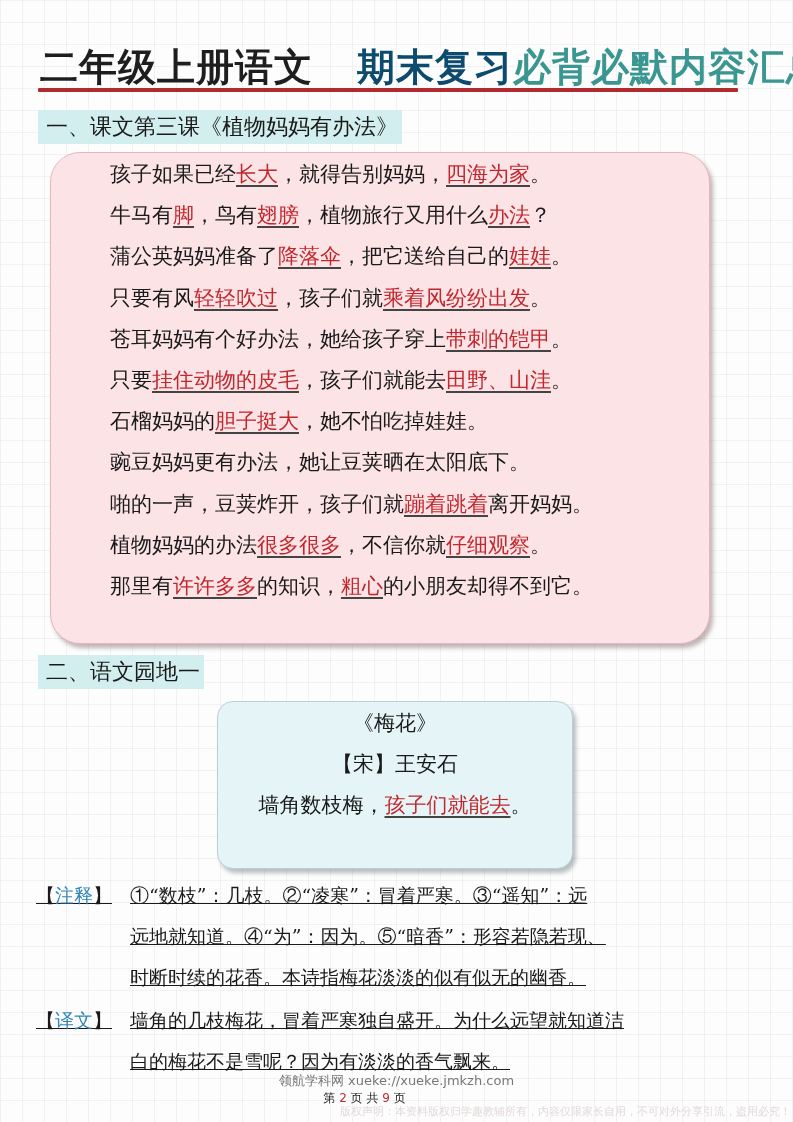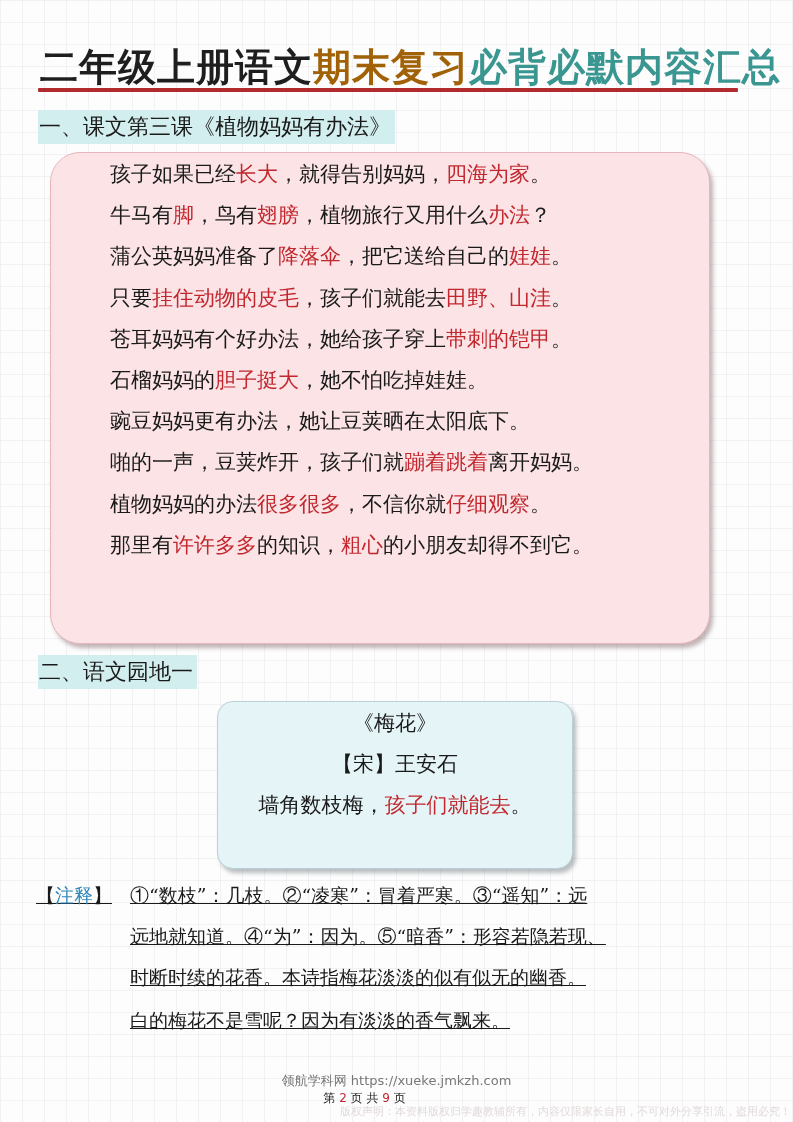--- a/index.html
+++ b/index.html
@@ -12,45 +12,45 @@
       background-size: 22px 22px;
       font-family: "DejaVu Serif", "Liberation Serif", serif;
       color: #1a1a1a;
     }
     .title {
       position: absolute; left: 40px; top: 44px; width: 710px;
       font-size: 38px; font-weight: bold; letter-spacing: 1px; line-height: 46px;
       white-space: nowrap;
     }
     .title .t-black { color: #1e1e1e; }
-    .title .t-red { color: #a16207; }
+    .title .t-red { color: #0c4a6e; margin-left: 44px; }
     .title .t-teal { color: #3a9690; }
     .title-rule {
       position: absolute; left: 38px; top: 88px; width: 700px; height: 4px;
       background: #b02a2e; border-radius: 1px;
     }
     .section-head {
       position: absolute; left: 38px; background: #d3eeee;
-      font-size: 22px; line-height: 34px; padding: 0 4px 0 1px; color: #1a1a1a;
+      font-size: 22px; line-height: 34px; padding: 0 4px 0 8px; color: #1a1a1a;
       white-space: nowrap;
     }
     .sec1 { top: 110px; }
     .sec2 { top: 655px; }
     .pink-box {
       position: absolute; left: 50px; top: 152px; width: 658px; height: 490px;
       background: #fbe3e6; border: 1px solid #e7b7bd; border-radius: 30px;
       box-shadow: 3px 4px 4px rgba(120,90,95,0.45);
     }
     .pink-lines {
       position: absolute; left: 110px; top: 154px; width: 600px;
     }
     .line {
       font-size: 21px; line-height: 41.2px; white-space: nowrap; color: #1a1a1a;
     }
-    .hl { color: #c1272d; text-decoration-color: #444; text-underline-offset: 4px; text-decoration-thickness: 1.5px; }
+    .hl { color: #c1272d; text-decoration: underline; text-decoration-color: #444; text-underline-offset: 4px; text-decoration-thickness: 1.5px; }
     .blue-box {
       position: absolute; left: 217px; top: 701px; width: 354px; height: 166px;
       background: #e5f4f6; border: 1px solid #b9d1d6; border-radius: 16px;
       box-shadow: 3px 4px 4px rgba(100,110,115,0.45);
     }
     .poem {
       position: absolute; left: 217px; top: 703px; width: 356px; text-align: center;
     }
     .poem .pl { font-size: 21px; line-height: 41px; white-space: nowrap; }
     .note {
@@ -85,22 +85,23 @@
 </div>
 <div class="title-rule"></div>
 
 <div class="section-head sec1">一、课文第三课《植物妈妈有办法》</div>
 
 <div class="pink-box"></div>
 <div class="pink-lines" id="lesson-lines">
     <div class="line"><span>孩子如果已经</span><span class="hl">长大</span><span>，就得告别妈妈，</span><span class="hl">四海为家</span><span>。</span></div>
     <div class="line"><span>牛马有</span><span class="hl">脚</span><span>，鸟有</span><span class="hl">翅膀</span><span>，植物旅行又用什么</span><span class="hl">办法</span><span>？</span></div>
     <div class="line"><span>蒲公英妈妈准备了</span><span class="hl">降落伞</span><span>，把它送给自己的</span><span class="hl">娃娃</span><span>。</span></div>
+    <div class="line"><span>只要有风</span><span class="hl">轻轻吹过</span><span>，孩子们就</span><span class="hl">乘着风纷纷出发</span><span>。</span></div>
+    <div class="line"><span>苍耳妈妈有个好办法，她给孩子穿上</span><span class="hl">带刺的铠甲</span><span>。</span></div>
     <div class="line"><span>只要</span><span class="hl">挂住动物的皮毛</span><span>，孩子们就能去</span><span class="hl">田野、山洼</span><span>。</span></div>
-    <div class="line"><span>苍耳妈妈有个好办法，她给孩子穿上</span><span class="hl">带刺的铠甲</span><span>。</span></div>
     <div class="line"><span>石榴妈妈的</span><span class="hl">胆子挺大</span><span>，她不怕吃掉娃娃。</span></div>
     <div class="line"><span>豌豆妈妈更有办法，她让豆荚晒在太阳底下。</span></div>
     <div class="line"><span>啪的一声，豆荚炸开，孩子们就</span><span class="hl">蹦着跳着</span><span>离开妈妈。</span></div>
     <div class="line"><span>植物妈妈的办法</span><span class="hl">很多很多</span><span>，不信你就</span><span class="hl">仔细观察</span><span>。</span></div>
     <div class="line"><span>那里有</span><span class="hl">许许多多</span><span>的知识，</span><span class="hl">粗心</span><span>的小朋友却得不到它。</span></div>
   </div>
 
 <div class="section-head sec2">二、语文园地一</div>
 
 <div class="blue-box"></div>
@@ -115,18 +116,22 @@
 <div class="note notes1">
   <div class="note-row">
     <span class="note-label"><span class="tag">【</span><span class="tag-word">注释</span><span class="tag">】</span></span>
     <span>①“数枝”：几枝。②“凌寒”：冒着严寒。③“遥知”：远</span>
   </div>
   <div class="note-indent">远地就知道。④“为”：因为。⑤“暗香”：形容若隐若现、</div>
   <div class="note-indent">时断时续的花香。本诗指梅花淡淡的似有似无的幽香。</div>
 </div>
 
 <div class="note notes2">
+  <div class="note-row">
+    <span class="note-label"><span class="tag">【</span><span class="tag-word">译文</span><span class="tag">】</span></span>
+    <span>墙角的几枝梅花，冒着严寒独自盛开。为什么远望就知道洁</span>
+  </div>
   <div class="note-indent">白的梅花不是雪呢？因为有淡淡的香气飘来。</div>
 </div>
 
-<div class="footer-site">领航学科网 https://xueke.jmkzh.com</div>
+<div class="footer-site">领航学科网 xueke://xueke.jmkzh.com</div>
 <div class="footer-page"><span>第 </span><span class="num">2</span><span> 页 共 </span><span class="num">9</span><span> 页</span></div>
 <div class="footer-copy">版权声明：本资料版权归学趣教辅所有，内容仅限家长自用，不可对外分享引流，盗用必究！</div>
 
 </body></html>

